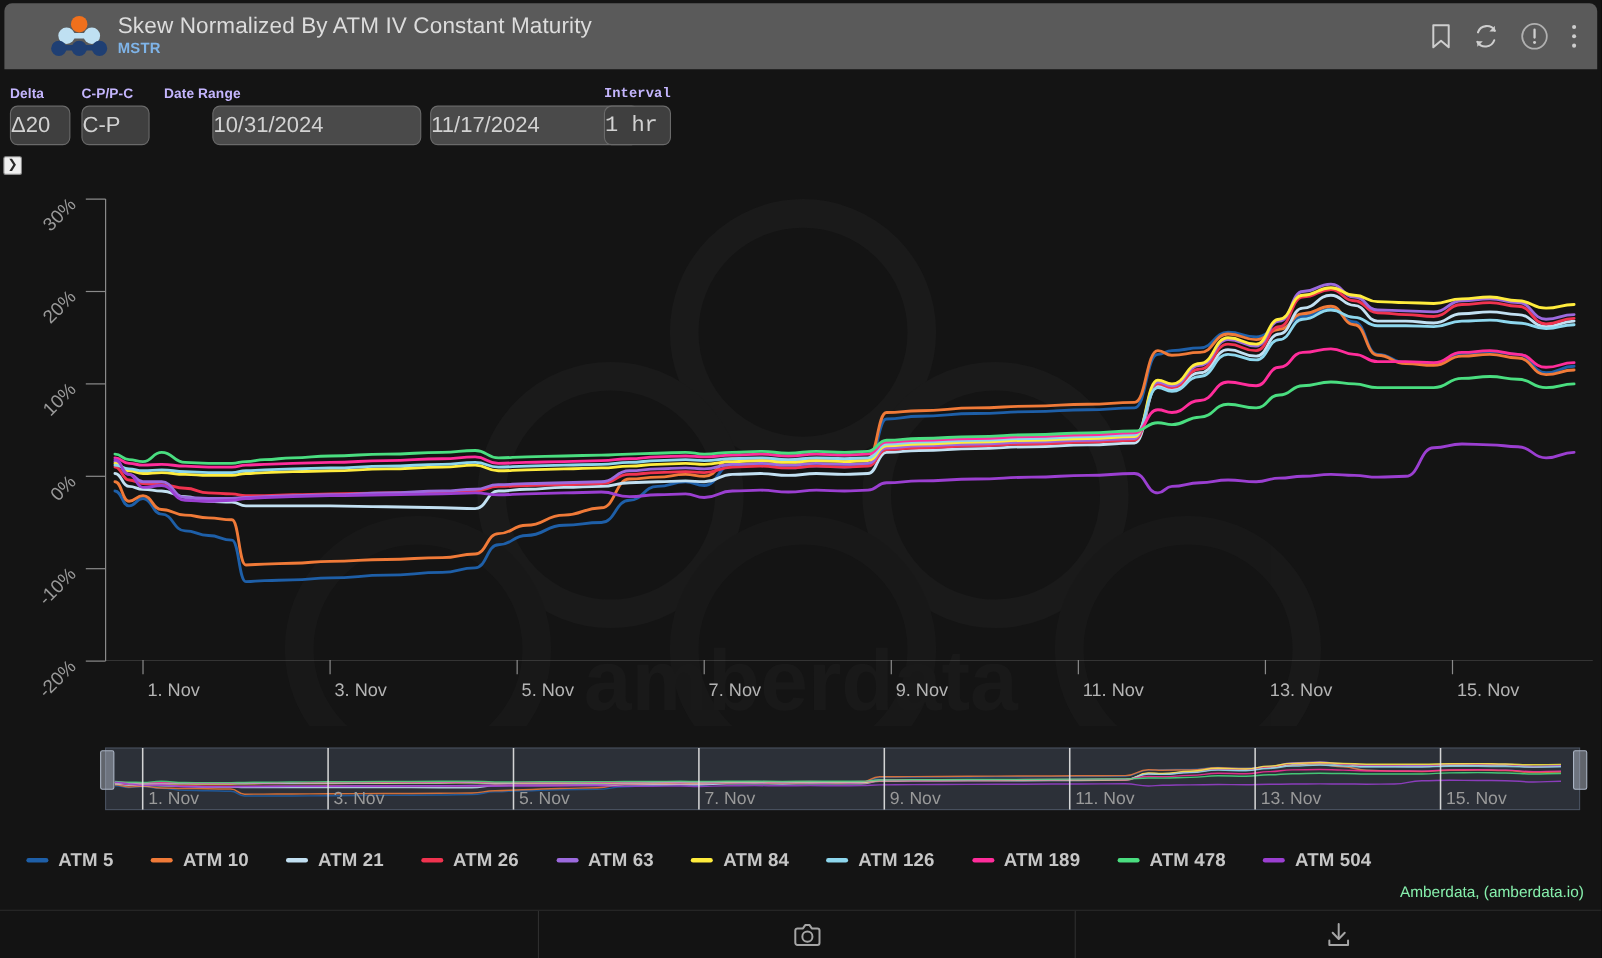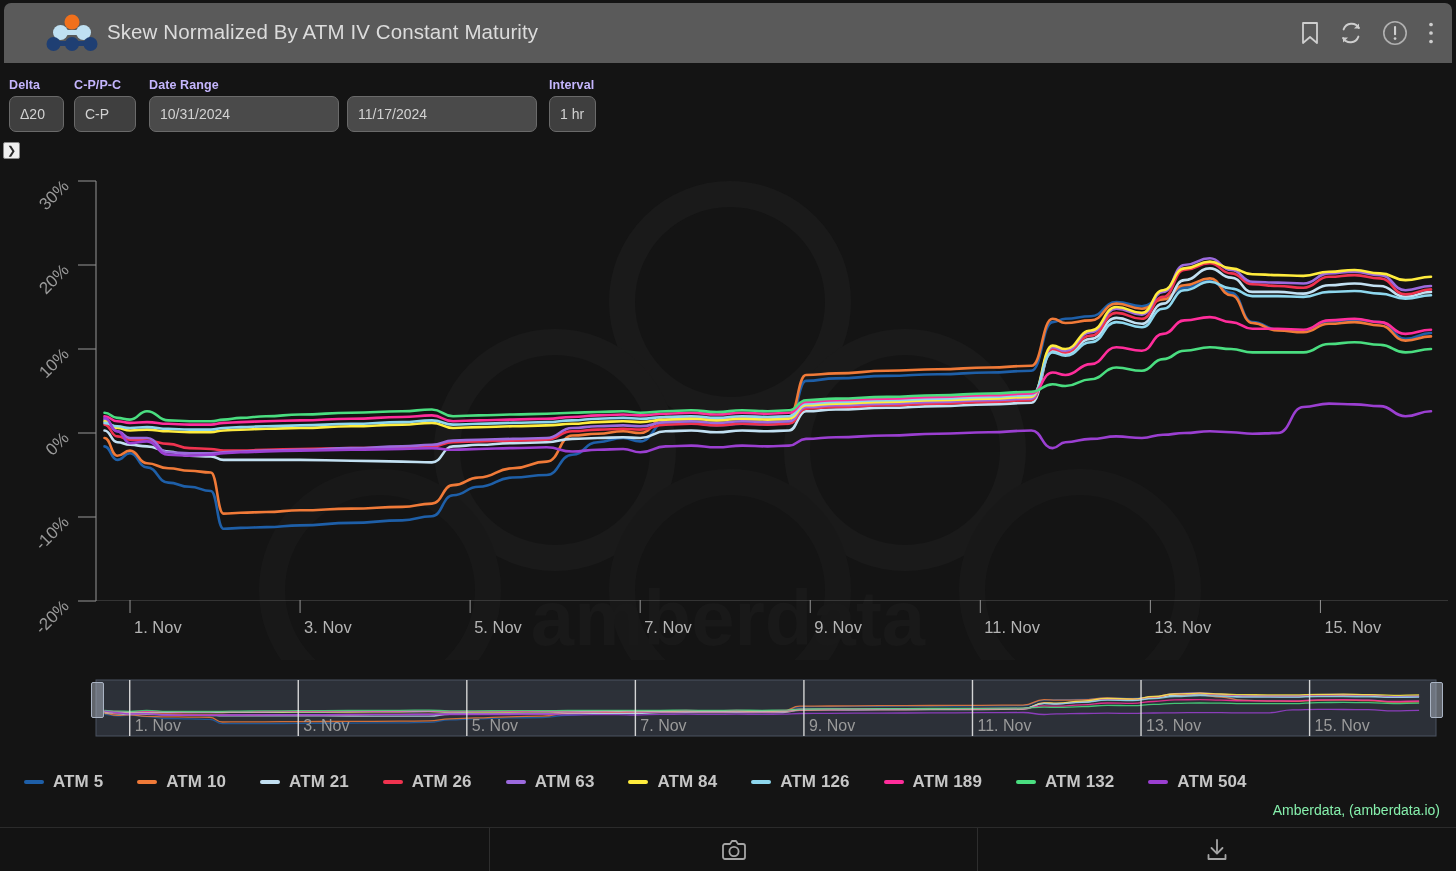--- a/index.html
+++ b/index.html
@@ -53,23 +53,23 @@
   .ctl-label {
     font-size: 12.5px; font-weight: bold; color: #c4b5fd;
     margin-bottom: 4px; letter-spacing: .1px; white-space: nowrap;
   }
   .ctl-field {
     background: #4a4a4a;
     border: 1px solid #6a6a6a;
     border-radius: 7px;
     height: 36px;
     color: #d2d2d2;
-    font-size: 14px;
+    font-size: 20px;
     display: flex; align-items: center;
-    padding: 0 10px;
+    padding: 0 0;
     white-space: nowrap;
     cursor: pointer;
   }
   .ctl-field.dark { background: #3f3f3f; }
 
   
   .expand-btn {
     position: absolute; left: 3px; top: 142px;
     width: 17px; height: 17px;
     background: #f0f0f0;
@@ -171,20 +171,21 @@
         <circle cx="14.5" cy="21.5" r="7.5" fill="#bfe0f2"></circle>
         <circle cx="37.5" cy="21.5" r="7.5" fill="#bfe0f2"></circle>
         <rect x="7" y="30" width="38" height="5" rx="2.5" fill="#1f3f73"></rect>
         <circle cx="7.5" cy="33" r="7" fill="#1f3f73"></circle>
         <circle cx="26" cy="33" r="7" fill="#1f3f73"></circle>
         <circle cx="44.5" cy="33" r="7" fill="#1f3f73"></circle>
       </svg>
     </div>
     <div class="title-block">
       <div class="title-main">Skew Normalized By ATM IV Constant Maturity</div>
+      <div class="title-sub">MSTR</div>
     </div>
     <div class="header-icons">
       <svg class="hicon" width="20" height="24" viewBox="0 0 20 24">
         <path d="M3 2 H17 V22 L10 16 L3 22 Z" fill="none" stroke="#d8d8d8" stroke-width="1.8" stroke-linejoin="round"></path>
       </svg>
       <svg class="hicon" width="24" height="24" viewBox="0 0 24 24">
         <path d="M20 7 A8.5 8.5 0 0 0 4.6 8.4" fill="none" stroke="#d8d8d8" stroke-width="1.9" stroke-linecap="round"></path>
         <path d="M4 17 A8.5 8.5 0 0 0 19.4 15.6" fill="none" stroke="#d8d8d8" stroke-width="1.9" stroke-linecap="round"></path>
         <path d="M20 2.5 L20 7.6 L15 7.6 Z" fill="#d8d8d8"></path>
         <path d="M4 21.5 L4 16.4 L9 16.4 Z" fill="#d8d8d8"></path>
@@ -206,28 +207,28 @@
     <div class="ctl" style="left:9px; top:8px;">
       <div class="ctl-label">Delta</div>
       <div class="ctl-field dark" style="width:55px;">Δ20</div>
     </div>
     <div class="ctl" style="left:74px; top:8px;">
       <div class="ctl-label">C-P/P-C</div>
       <div class="ctl-field dark" style="width:62px;">C-P</div>
     </div>
     <div class="ctl" style="left:149px; top:8px;">
       <div class="ctl-label">Date Range</div>
-      <div style="display:flex; gap:8px;">
+      <div style="display:flex; gap:8px;margin-left:44px;">
         <div class="ctl-field" style="width:190px;">10/31/2024</div>
         <div class="ctl-field" style="width:190px;">11/17/2024</div>
       </div>
     </div>
-    <div class="ctl" style="left:549px; top:8px;">
+    <div class="ctl" style="left:549px; top:8px;font-family:Liberation Mono, monospace;">
       <div class="ctl-label">Interval</div>
-      <div class="ctl-field dark" style="width:47px;text-align:right;">1 hr</div>
+      <div class="ctl-field dark" style="width:61px;text-align:right;">1 hr</div>
     </div>
   </div>
 
   <div class="expand-btn">❯</div>
 
   <div class="chart-area">
     <svg class="watermark-svg" width="1456" height="500" viewBox="0 0 1456 500" aria-hidden="true">
       <g opacity="0.5">
         <circle cx="730" cy="142" r="108" fill="none" stroke="#202020" stroke-width="26"></circle>
         <circle cx="555" cy="290" r="108" fill="none" stroke="#202020" stroke-width="26"></circle>
@@ -352,21 +353,21 @@
       <div class="legend-item">
         <span class="legend-swatch" style="background: rgb(142, 215, 238);"></span>
         <span class="legend-text">ATM 126</span>
       </div>
       <div class="legend-item">
         <span class="legend-swatch" style="background: rgb(255, 45, 155);"></span>
         <span class="legend-text">ATM 189</span>
       </div>
       <div class="legend-item">
         <span class="legend-swatch" style="background: rgb(74, 222, 128);"></span>
-        <span class="legend-text">ATM 132</span>
+        <span class="legend-text">ATM 478</span>
       </div>
       <div class="legend-item">
         <span class="legend-swatch" style="background: rgb(155, 63, 209);"></span>
         <span class="legend-text">ATM 504</span>
       </div>
     </div>
 
   <div class="credit">Amberdata, (amberdata.io)</div>
 
   <div class="bottombar">

